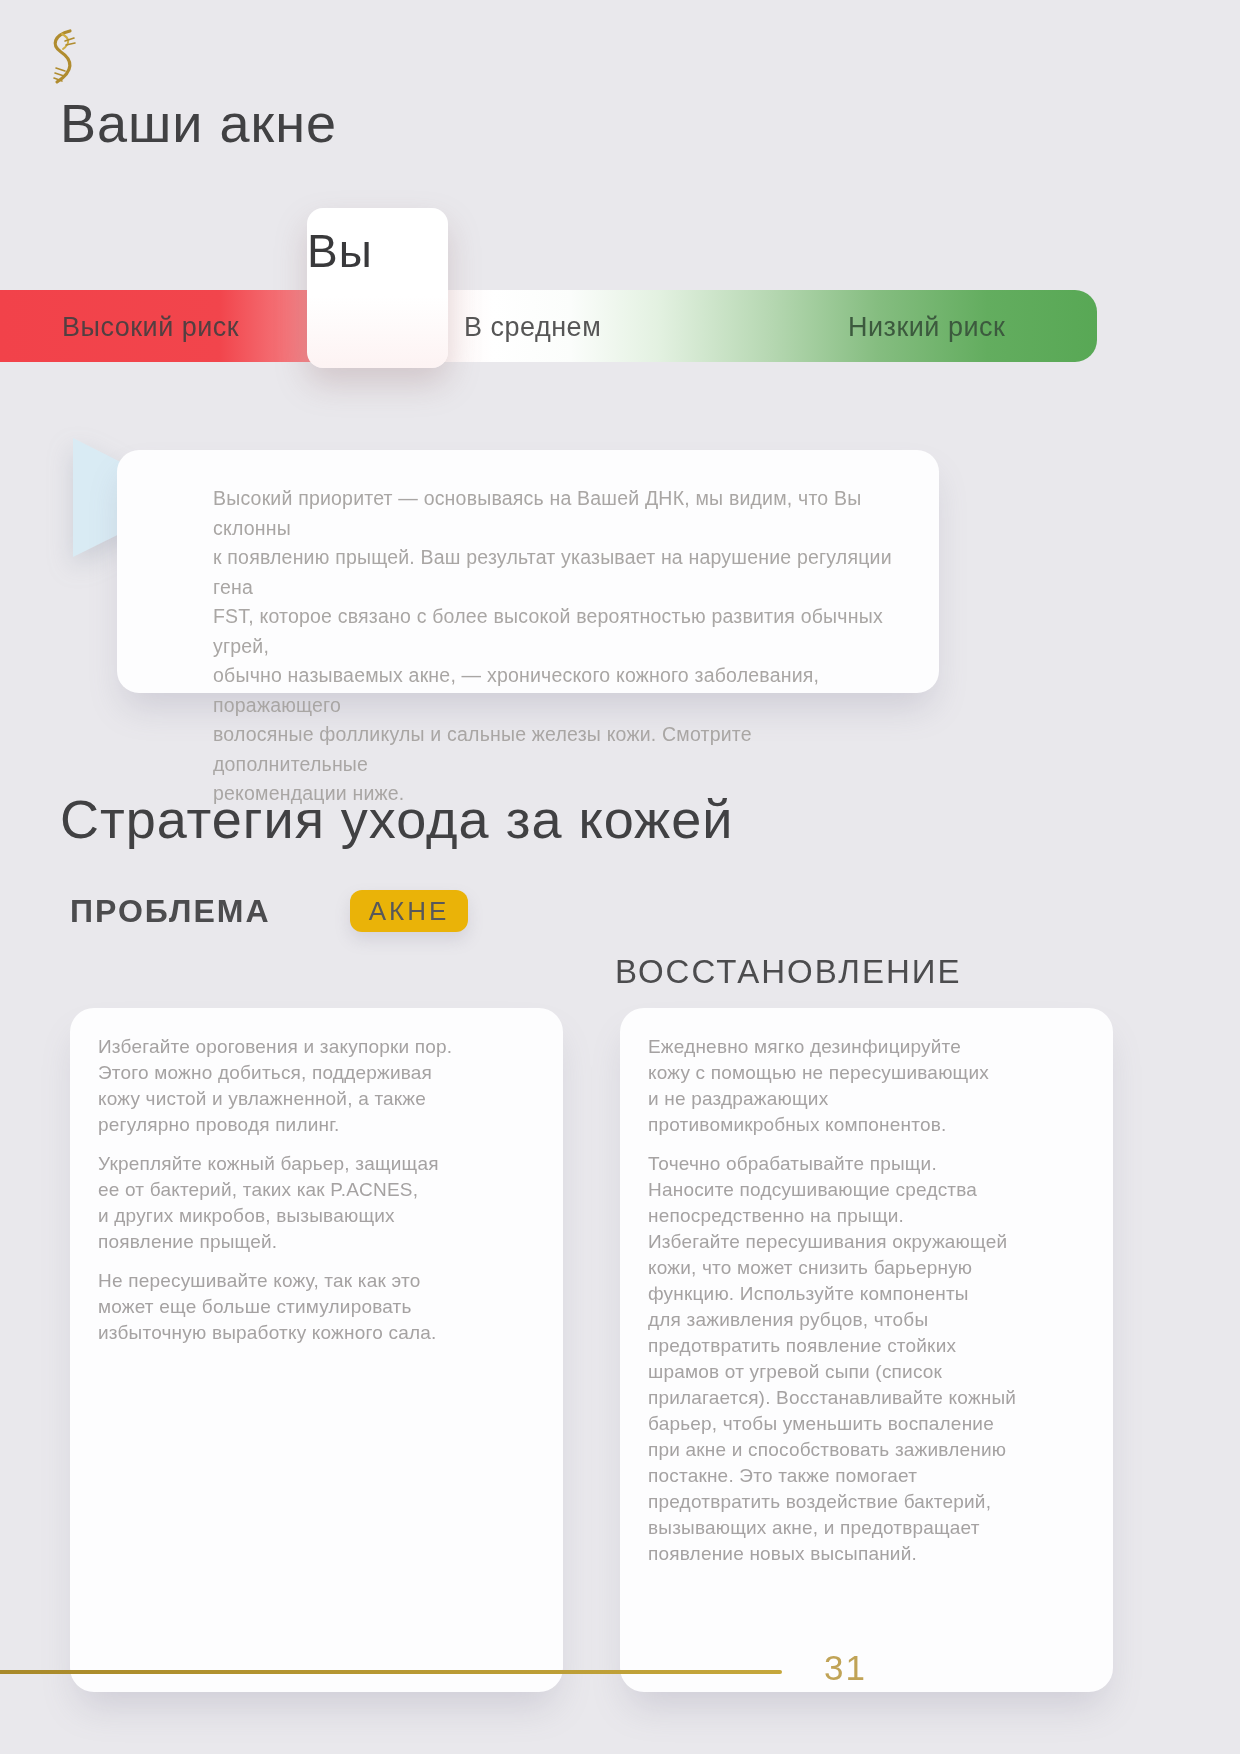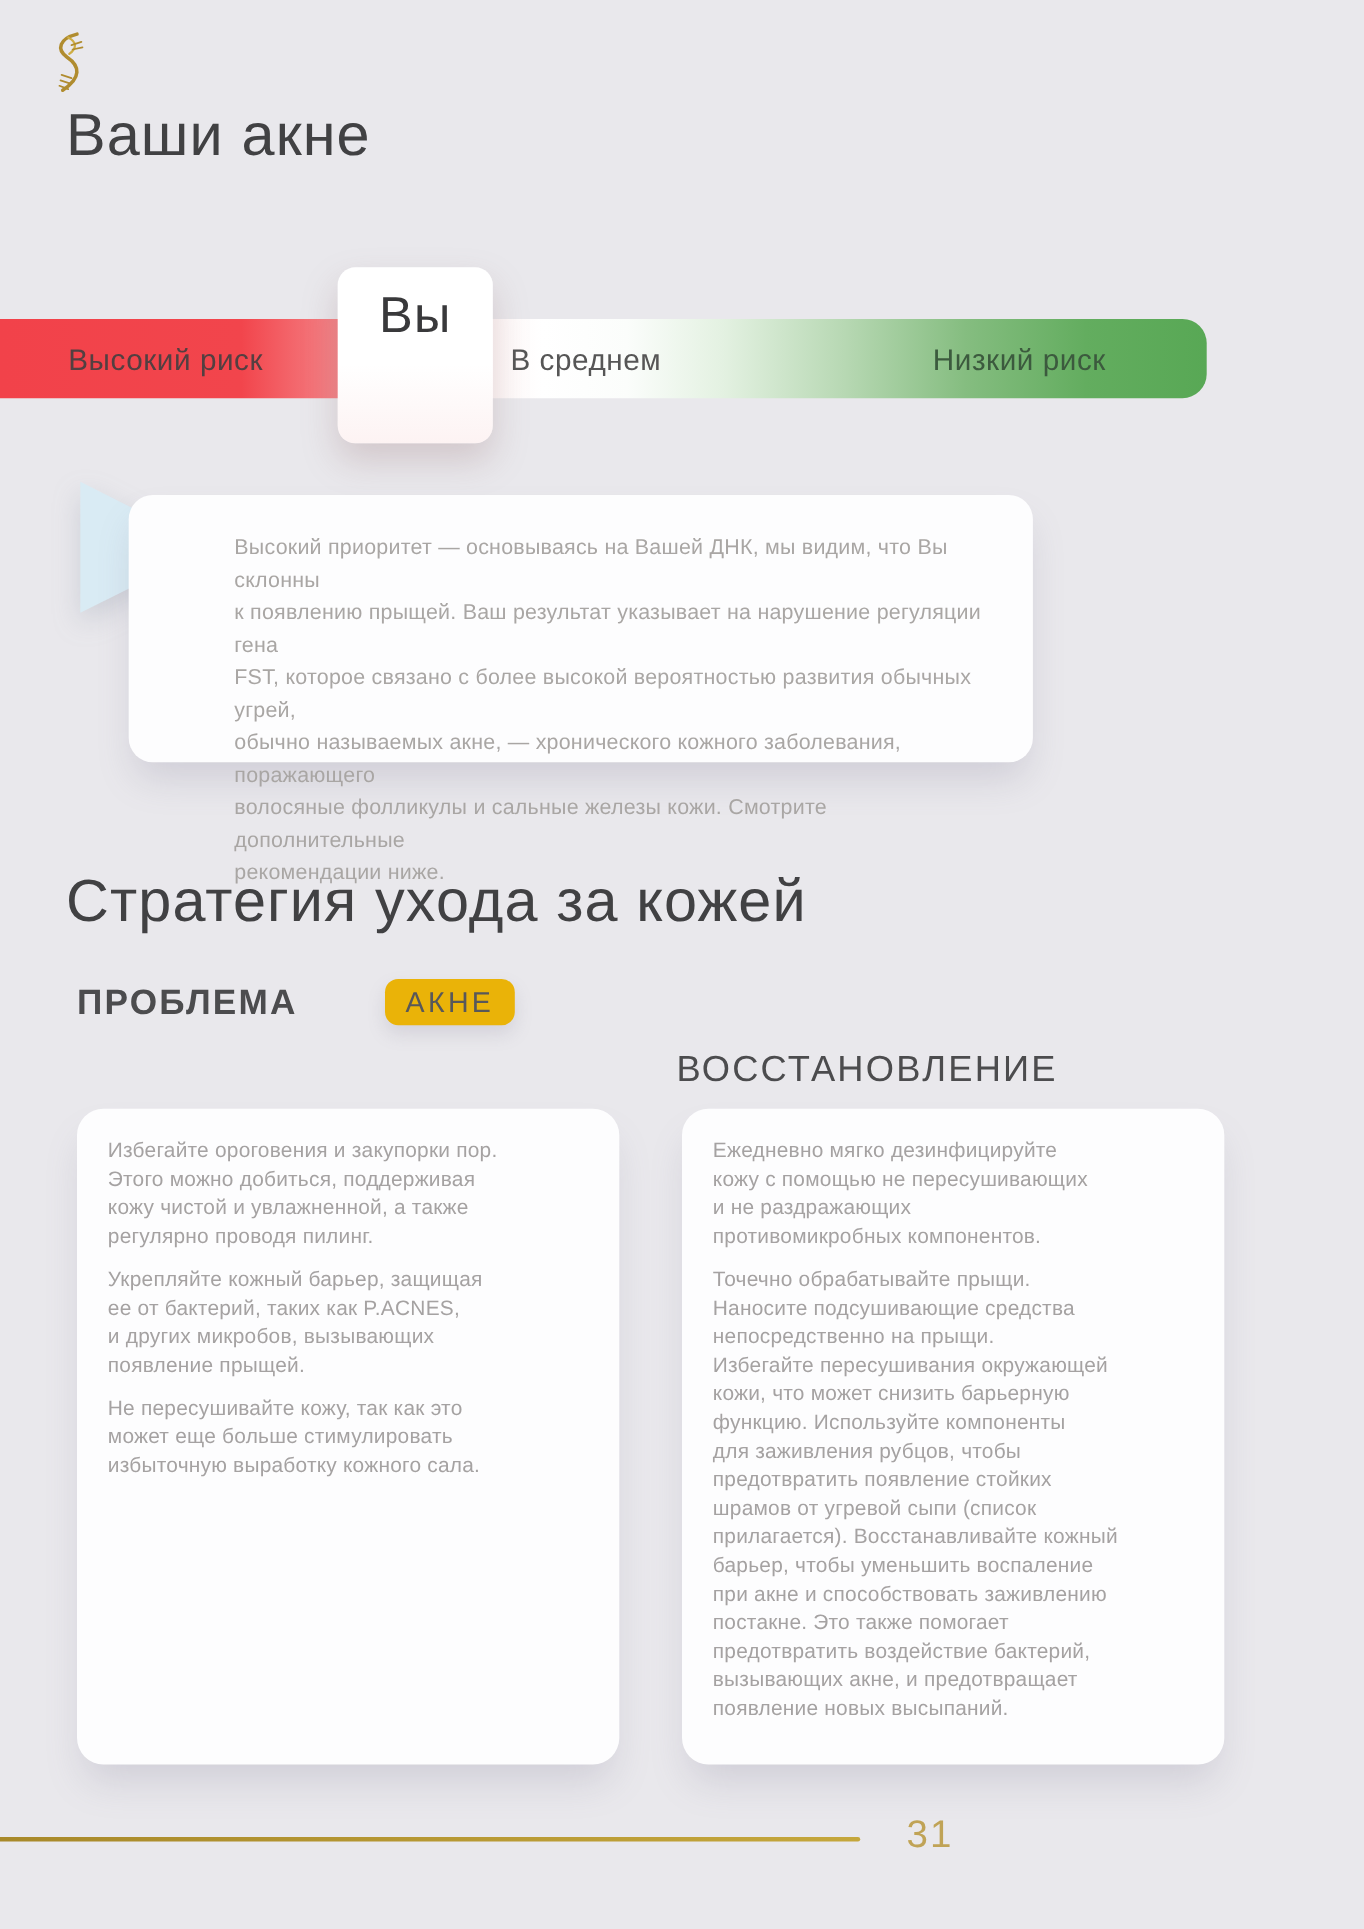--- a/index.html
+++ b/index.html
@@ -43,22 +43,21 @@
   .risk-label.high { left:62px;  color:#533f41; }
   .risk-label.mid  { left:464px; color:#565656; }
   .risk-label.low  { left:848px; color:#3c5a3e; }
 
   .you-marker {
     position:absolute; left:307px; top:208px;
     width:141px; height:160px;
     border-radius:16px;
     background:linear-gradient(180deg,#ffffff 0%,#ffffff 55%,#fdf3f3 100%);
     box-shadow:0 16px 32px rgba(150,115,120,0.28);
-    text-align:center;
-    margin-top:35px;
+    text-align:left;
   }
   .you-marker .you-text {
     display:inline-block; margin-top:16px;
     font-size:46px; font-weight:100; color:#39393b; letter-spacing:1px;
   }
 
   
   .callout-arrow {
     position:absolute; left:73px; top:438px;
     width:0; height:0;
@@ -103,21 +102,21 @@
   .col-header {
     position:absolute; top:953px;
     font-size:33px; font-weight:200; letter-spacing:2px;
     color:#4c4c4e;
   }
   .col-header.left  { left:63px; }
   .col-header.right { left:615px; }
 
   .strategy-card {
     position:absolute; top:1008px;
-    width:493px; height:596px;
+    width:493px; height:684px;
     background:#fdfdfe; border-radius:24px;
     box-shadow:0 22px 36px -8px rgba(120,115,140,0.22);
     padding:26px 34px 0 28px;
     overflow:hidden;
   }
   .strategy-card.left  { left:70px; }
   .strategy-card.right { left:620px; }
   .strategy-card p {
     font-size:19px; line-height:26px; font-weight:300;
     color:#a5a2a2; letter-spacing:0.2px;

